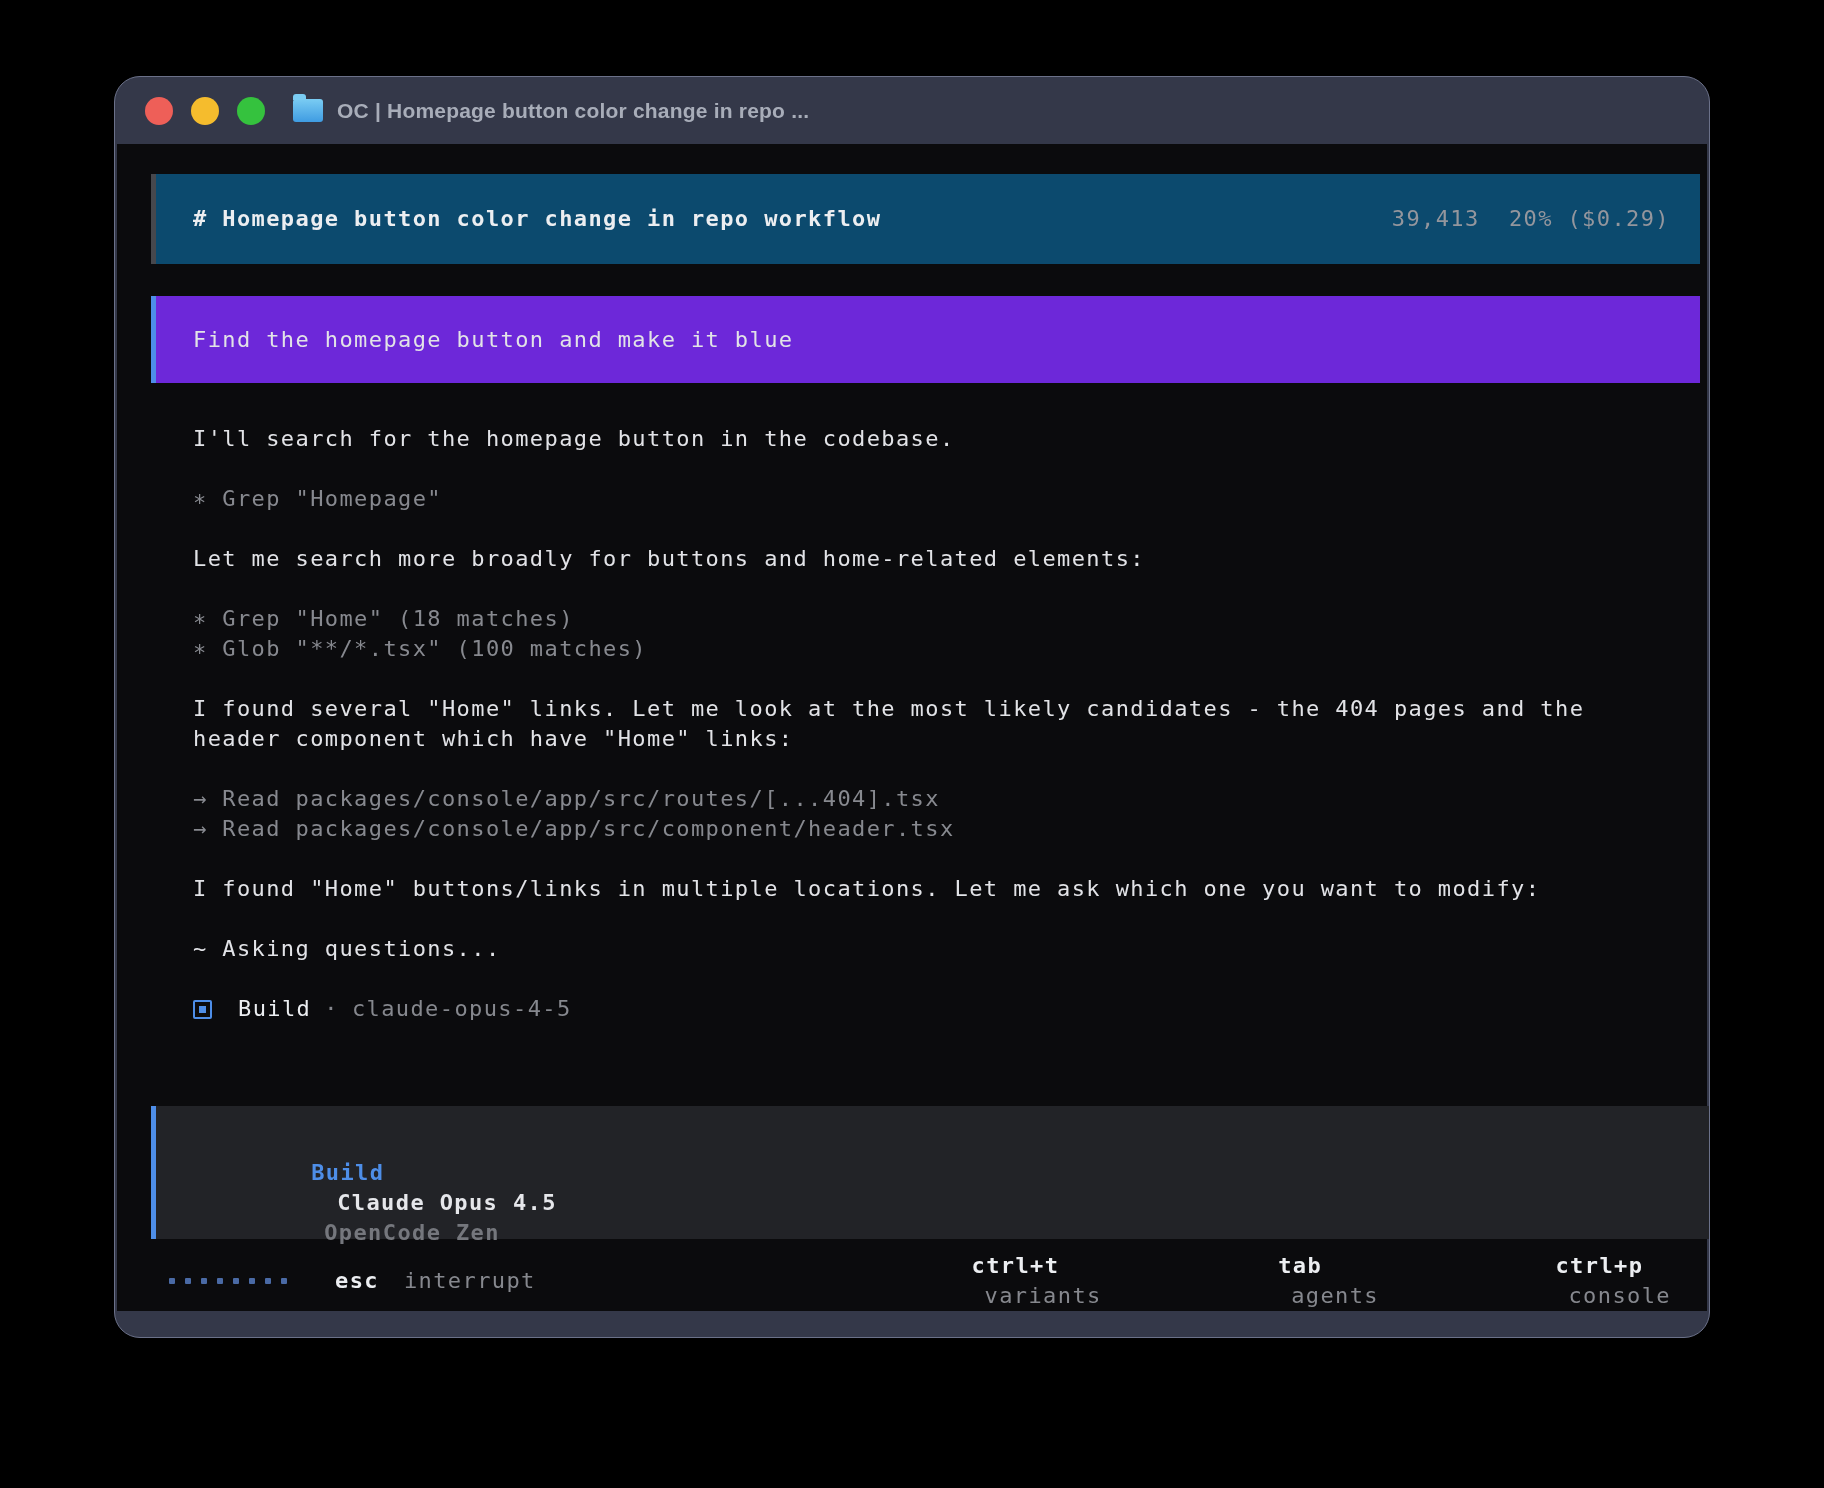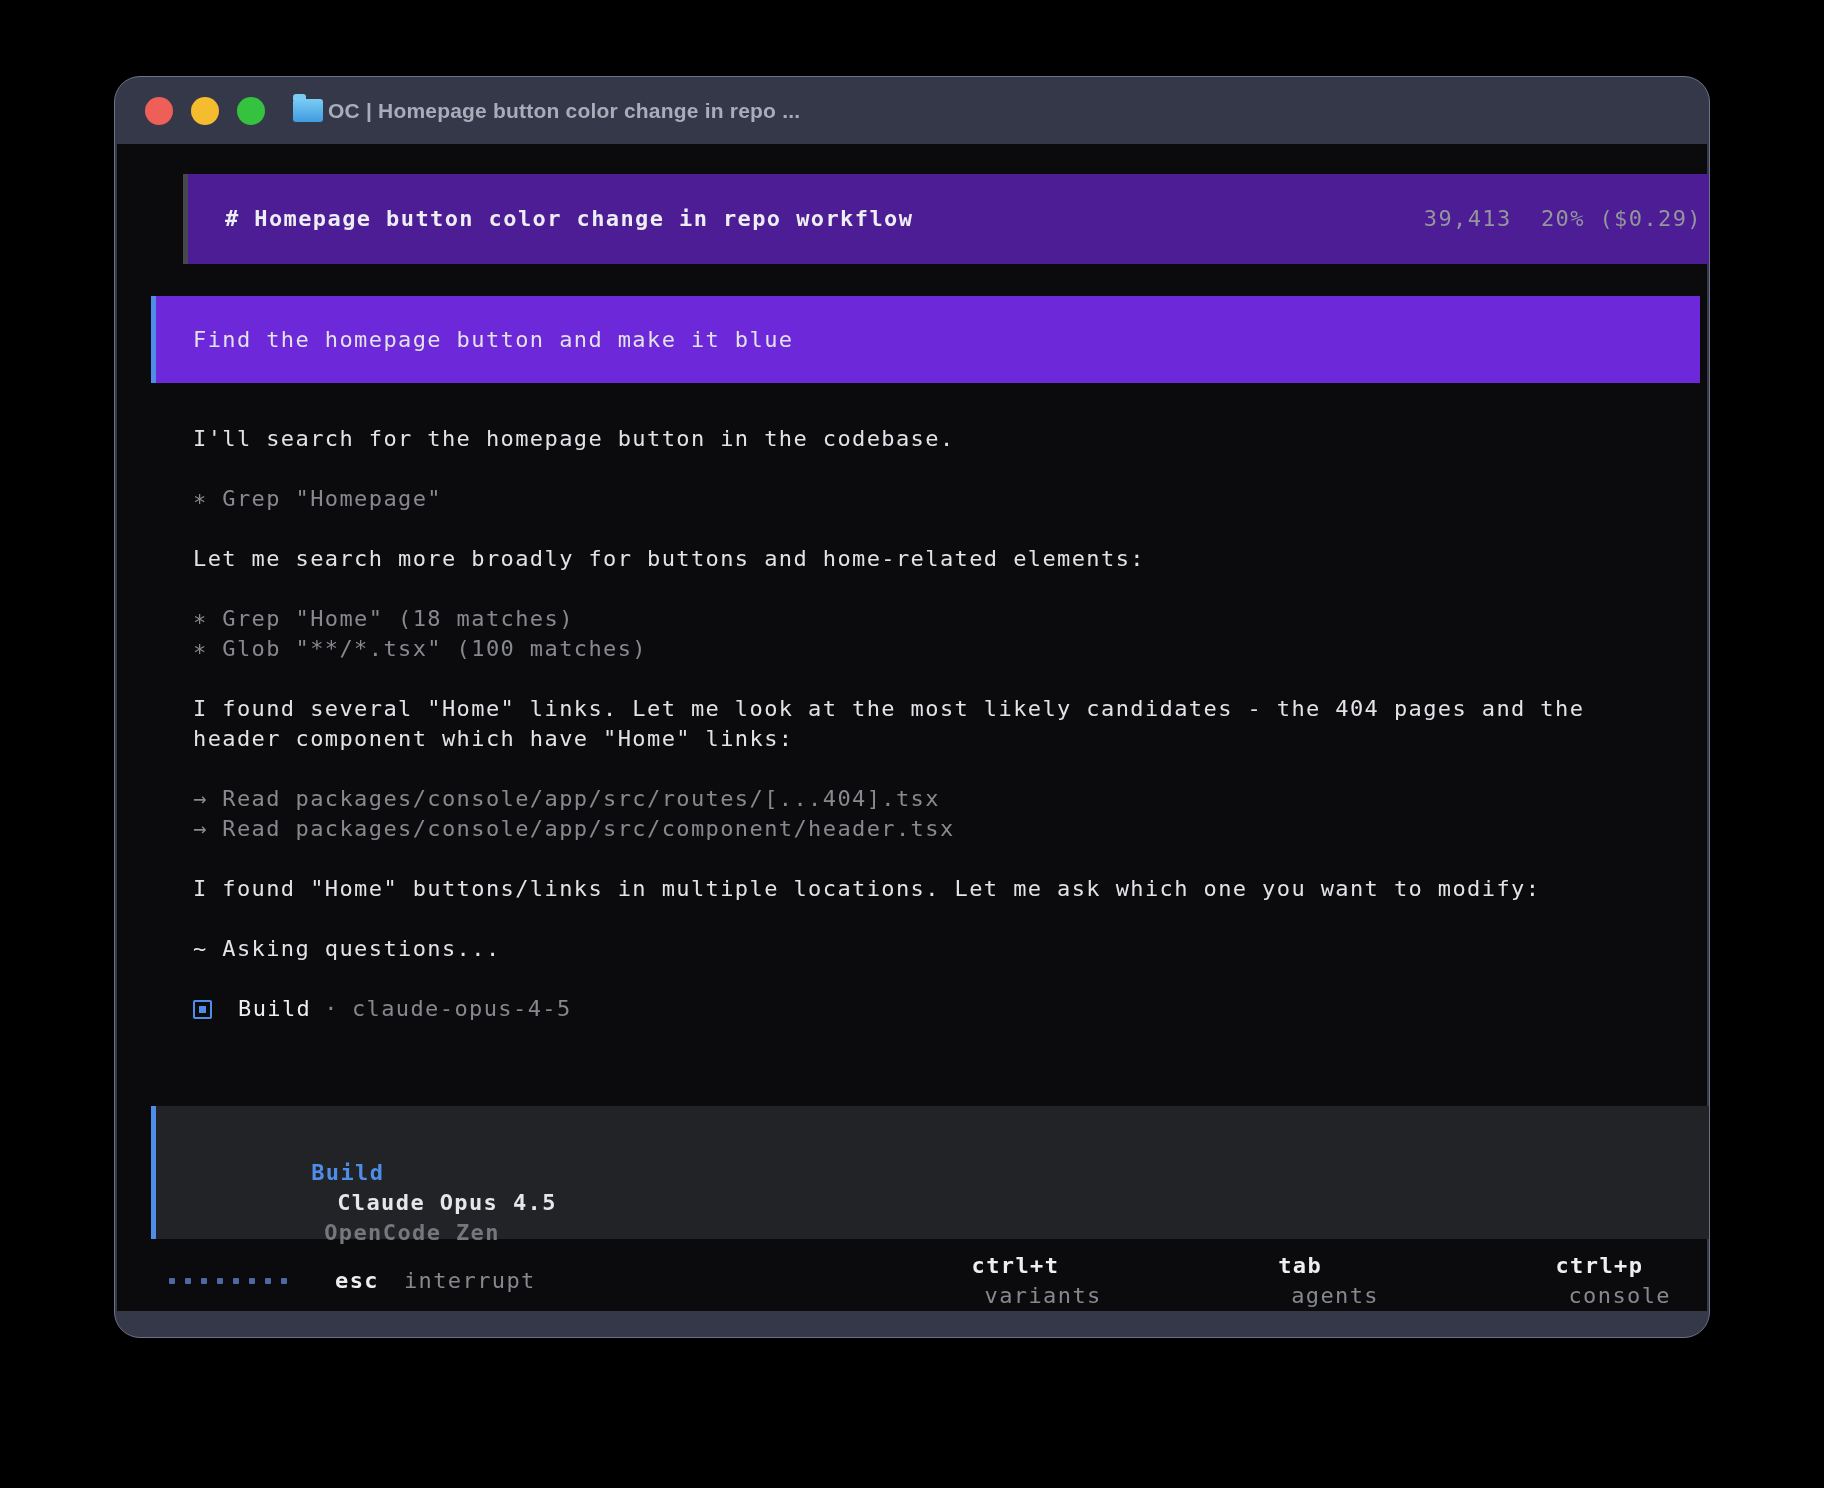--- a/index.html
+++ b/index.html
@@ -22,35 +22,35 @@
   .tl.green { background:#35c23e; }
   .folder {
     width:30px; height:23px; margin-left:28px; position:relative;
     background:linear-gradient(#7accf3,#3f9ce2); border-radius:3px;
   }
   .folder::before {
     content:""; position:absolute; top:-5px; left:0; width:13px; height:6px;
     background:#7accf3; border-radius:3px 3px 0 0;
   }
   .title-text {
-    margin-left:5px; font-family:"Liberation Sans", sans-serif;
+    margin-left:14px; font-family:"Liberation Sans", sans-serif;
     font-weight:bold; font-size:21px; color:#a8adb9; letter-spacing:0.2px;
   }
 
   .content {
     position:absolute; top:67px; left:2px; right:2px; bottom:26px;
     background:#0b0b0d; color:#e2e3e7;
     font-size:22px; letter-spacing:1.4px; line-height:30px;
   }
 
   .hdr {
     position:absolute; left:34px; top:30px; width:1549px; height:90px;
-    background:#4c1d95; border-left:5px solid #47484d;
+    background:#0c4a6e; border-left:5px solid #47484d;
     display:flex; align-items:center; justify-content:space-between;
-    padding:0 30px 0 37px; white-space:pre;margin-left:32px;
+    padding:0 30px 0 37px; white-space:pre;
   }
   .hdr-title { font-weight:bold; color:#eceef1; }
   .hdr-stats { color:#94969d; }
 
   .umsg {
     position:absolute; left:34px; top:152px; width:1549px; height:87px;
     background:#6d28d9; border-left:5px solid #4e8ee8;
     display:flex; align-items:center; padding-left:37px; white-space:pre;
     color:#e2e3e7;
   }

